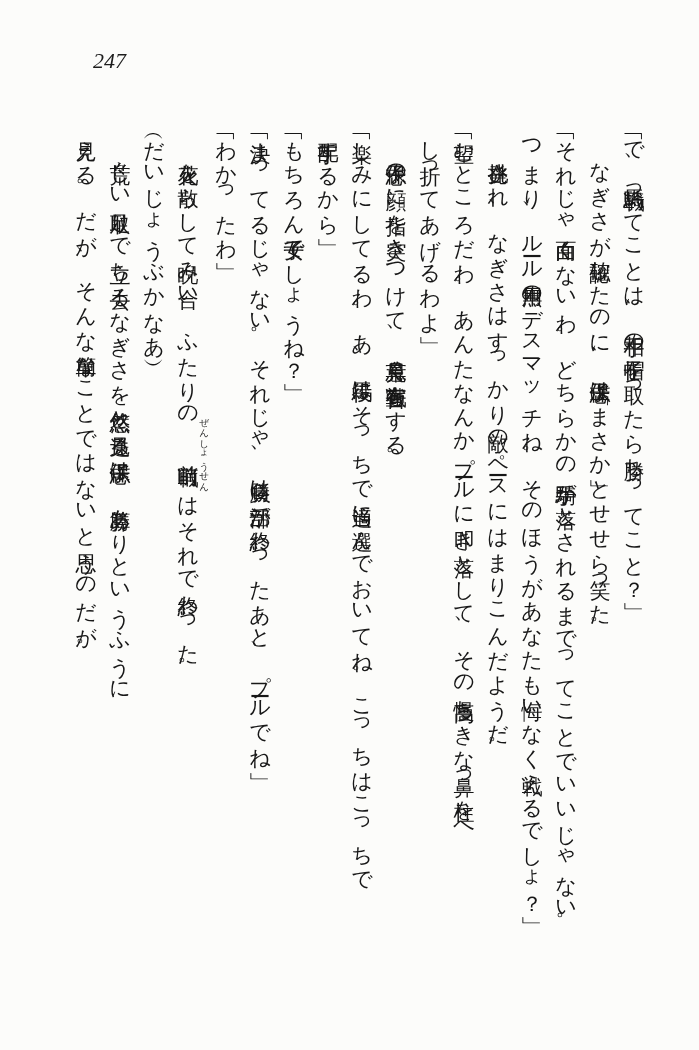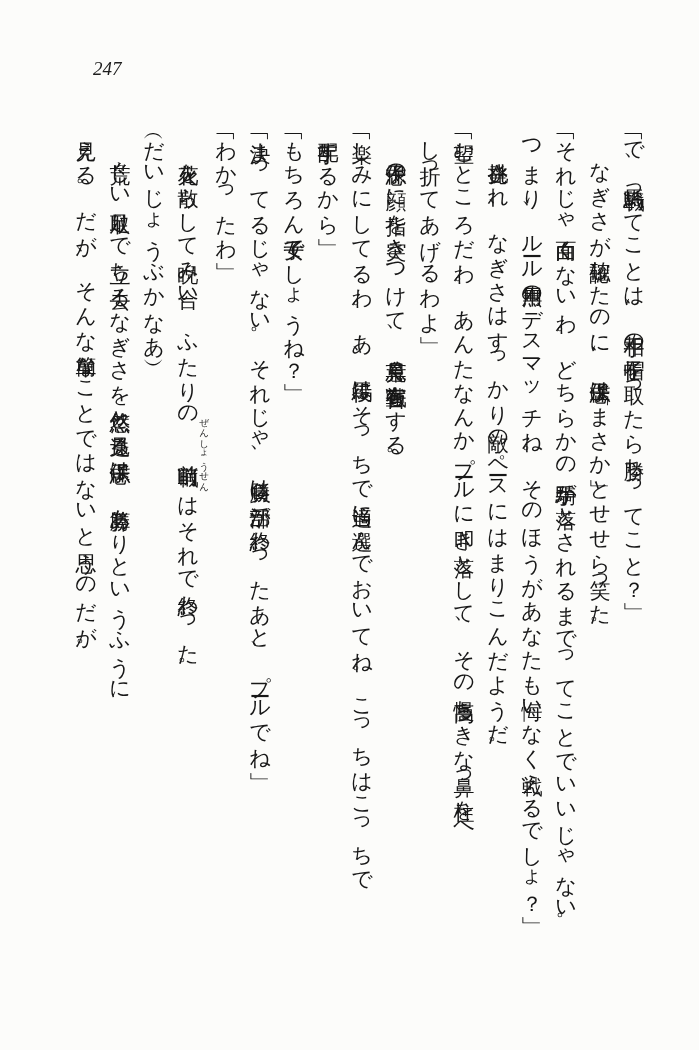--- a/index.html
+++ b/index.html
@@ -14,23 +14,23 @@
     overflow: hidden;
     font-family: "Liberation Serif", "DejaVu Serif", serif;
   }
   .book-page {
     position: absolute;
     inset: 0;
     background: #fcfcfa;
   }
   .page-number {
     position: absolute;
-    top: 58px;
+    top: 48px;
     left: 93px;
-    font-size: 19px;
+    font-size: 22px;
     font-style: italic;
     color: #1d1d1d;
     font-family: "Liberation Serif", "DejaVu Serif", serif;
   }
   .text-block {
     position: absolute;
     top: 126px;
     right: 48px;
     height: 896px;
     writing-mode: vertical-rl;

